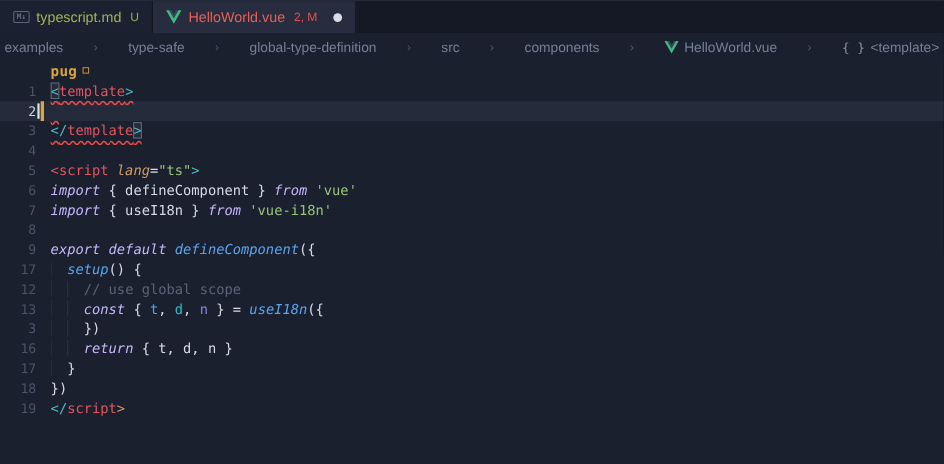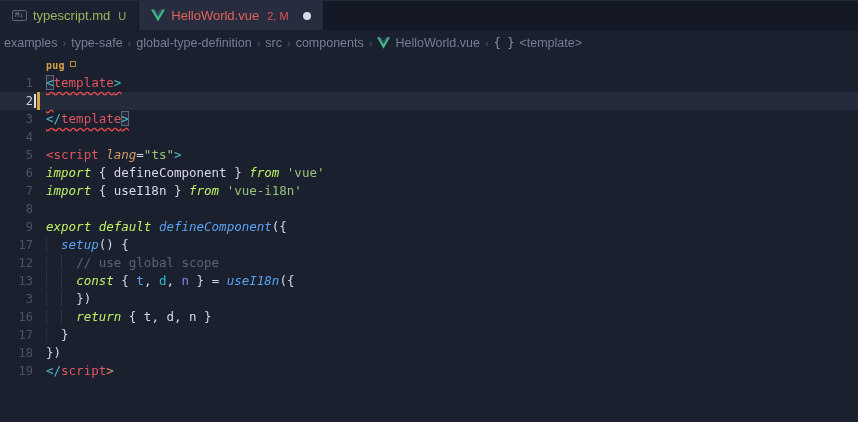--- a/index.html
+++ b/index.html
@@ -29,21 +29,21 @@
   }
   .md-icon {
     width:15px; height:11px; border:1px solid #5b6678; border-radius:2px;
     color:#7b869b; font-size:7px; line-height:9px; text-align:center;
     font-family:"DejaVu Sans Mono",monospace;
   }
   .vue-icon svg { display:block; }
   
   .breadcrumbs {
     height:26px; display:flex; align-items:center; padding:0 2px;
-    font-size:12.5px; color:#767f97; background:#1a202e; white-space:nowrap;
+    font-size:12.5px; color:#767f97; background:#1a202e; white-space:nowrap;justify-content:space-between;
   }
   .crumb { padding:0 2px; cursor:pointer; }
   .crumb-sep { color:#525b72; font-size:11px; padding:0 3px; }
   .crumb-with-icon { display:flex; align-items:center; gap:5px; }
   .braces-icon { color:#8a93a8; font-family:"DejaVu Sans Mono",monospace; font-size:11.5px; }
   
   .editor { position:relative; }
   .row { display:flex; height:18px; line-height:18px; }
   .row.current { background:#242b3b; }
   .gutter {
@@ -53,39 +53,39 @@
   .num { position:absolute; right:13px; top:0; }
   .current .num { color:#ccd2de; }
   .modbar { position:absolute; right:6px; top:0; width:3px; height:18px; background:#dba63f; }
   .caret  { position:absolute; right:10px; top:2px; width:2px; height:14px; background:#dde1e8; }
   .code {
     font-family:"DejaVu Sans Mono",monospace; font-size:12.5px; line-height:18px;
     white-space:pre; color:#d6dae4;
   }
   
   .p   { color:#d6dae4; }
-  .kw  { color:#bef264; font-style:italic; }
+  .kw  { color:#c4b5fd; font-style:italic; }
   .fn  { color:#5ba3f0; font-style:italic; }
   .tag { color:#e0565f; }
   .pr  { color:#4fbac8; }
   .pro { color:#d19a66; }
   .at  { color:#d19a66; font-style:italic;margin-top:48px; }
   .st  { color:#98c379; }
   .cm  { color:#5b6376; }
   .bool{ color:#e0565f; }
   .vt  { color:#55a1f2; }
   .vd  { color:#2cbcc9; }
   .vn  { color:#7d88e6; }
   .ig  { box-shadow:inset 1px 0 0 #2a3144; }
   .sq, .sqe {
     text-decoration:underline; text-decoration-style:wavy;
     text-decoration-color:#f14c4c; text-underline-offset:4px;
   }
   .box { outline:1px solid #5d677e; outline-offset:-1px; background:rgba(255,255,255,0.05); }
-  .hint { color:#d7a240; font-size:10px; font-weight:bold; letter-spacing:.2px; }
+  .hint { color:#d7a240; font-size:13px; font-weight:bold; letter-spacing:.2px; }
   .hbox { display:inline-block; width:6px; height:6px; border:1px solid #b98a35; margin-left:5px; vertical-align:2px; }
 </style>
 </head>
 <body>
 
 <div class="window">
 
   <div class="tabbar">
     <div class="tab inactive">
       <span class="md-icon">M↓</span>

